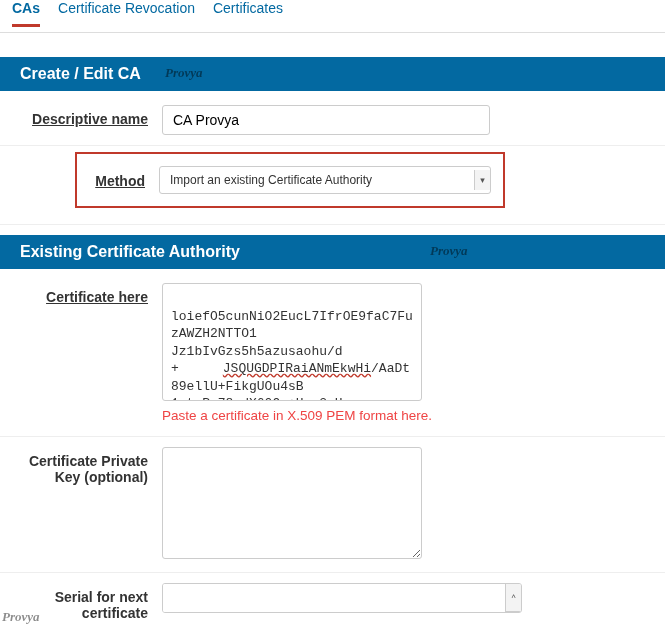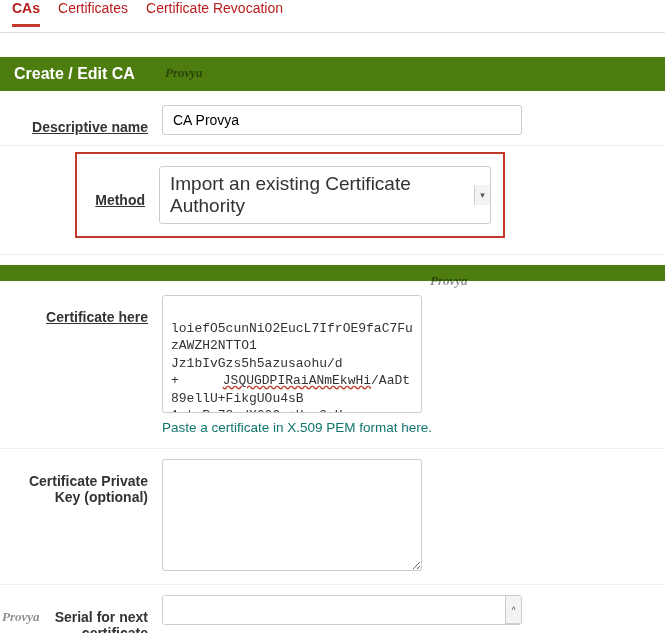--- a/index.html
+++ b/index.html
@@ -12,39 +12,39 @@
     overflow: hidden;
   }
   .tabs {
     display: flex;
     gap: 18px;
     padding: 0 12px 6px 12px;
     border-bottom: 1px solid #ddd;
     margin-bottom: 24px;
   }
   .tab {
-    color: #b91c1c;
+    color: #0369a1;
     font-size: 14px;
     padding-bottom: 8px;
     cursor: pointer;
   }
   .tab.active {
     font-weight: 700;
     border-bottom: 3px solid #c0392b;
     margin-bottom: -1px;
   }
   .panel {
     margin-bottom: 0;
   }
   .panel-header {
-    background: #4d7c0f;
+    background: #0369a1;
     color: #fff;
     font-size: 16px;
     font-weight: 700;
-    padding: 8px 14px;
+    padding: 8px 20px;
     position: relative;
   }
   .watermark {
     position: absolute;
     color: rgba(0,0,0,0.45);
     font-weight: 700;
     font-size: 13px;
     font-style: italic;
     font-family: Georgia, serif;
     pointer-events: none;
@@ -63,45 +63,44 @@
   .form-row:last-child { border-bottom: none; }
   .form-label {
     width: 156px;
     min-width: 156px;
     text-align: right;
     padding-right: 14px;
     padding-top: 6px;
     font-weight: 700;
     color: #333;
     text-decoration: underline;
-    margin-top: 8px;
   }
   .form-label.noline { text-decoration: none; }
   .form-control-wrap {
     flex: 1;
   }
   .text-input {
-    width: 360px;
+    width: 328px;
     padding: 6px 10px;
     border: 1px solid #ccc;
     border-radius: 3px;
     font-size: 14px;
   }
   .select-wrap {
     width: 360px;
     border: 1px solid #ccc;
     border-radius: 3px;
     display: flex;
     align-items: center;
     background: #fff;
   }
   .select-wrap .sel-text {
     flex: 1;
     padding: 6px 10px;
-    font-size: 19px;
+    font-size: 12px;
   }
   .select-wrap .sel-btn {
     width: 16px; height: 20px;
     border-left: 1px solid #ccc;
     display: flex; align-items: center; justify-content: center;
     background: #f3f3f3;
     font-size: 9px;
     color: #555;
   }
   .method-highlight {
@@ -124,21 +123,21 @@
     border-radius: 3px;
     padding: 6px 8px;
     font-family: "Courier New", monospace;
     font-size: 13px;
     line-height: 1.35;
     resize: both;
     overflow-y: scroll;
   }
   textarea.privkey { height: 112px; font-family: inherit; }
   .help-text {
-    color: #0f766e;
+    color: #ef4444;
     font-size: 13.5px;
     margin-top: 6px;
     line-height: 1.4;
   }
   .number-wrap {
     width: 360px;
     border: 1px solid #ccc;
     border-radius: 3px;
     display: flex;
     background: #fff;
@@ -168,22 +167,22 @@
     font-family: Georgia, serif;
     font-size: 13px;
   }
   .spellerr { text-decoration: underline wavy #c0392b; margin-left: 44px; }
 </style>
 </head>
 <body>
 
 <div class="tabs">
   <div class="tab active">CAs</div>
+  <div class="tab">Certificate Revocation</div>
   <div class="tab">Certificates</div>
-  <div class="tab">Certificate Revocation</div>
 </div>
 
 <div class="panel">
   <div class="panel-header">
     <span>Create / Edit CA</span>
     <span class="watermark">Provya</span>
   </div>
   <div class="panel-body">
     <div class="form-row">
       <div class="form-label">Descriptive name</div>
@@ -198,20 +197,21 @@
           <div class="sel-text">Import an existing Certificate Authority</div>
           <div class="sel-btn">▾</div>
         </div>
       </div>
     </div>
   </div>
 </div>
 
 <div class="panel">
   <div class="panel-header existing">
+    <span>Existing Certificate Authority</span>
     <span class="watermark">Provya</span>
   </div>
   <div class="panel-body">
 
     <div class="form-row">
       <div class="form-label">Certificate here</div>
       <div class="form-control-wrap">
         <div contenteditable="true" class="certdata" style="width: 260px; height: 118px; border: 1px solid rgb(204, 204, 204); border-radius: 3px; padding: 6px 8px; font-family: &quot;Courier New&quot;, monospace; font-size: 13px; line-height: 1.35; overflow-y: scroll; white-space: pre-wrap;">
 <span>loiefO5cunNiO2EucL7IfrOE9faC7FuzAWZH2NTTO1</span>
 <span>Jz1bIvGzs5h5azusaohu/d</span>

